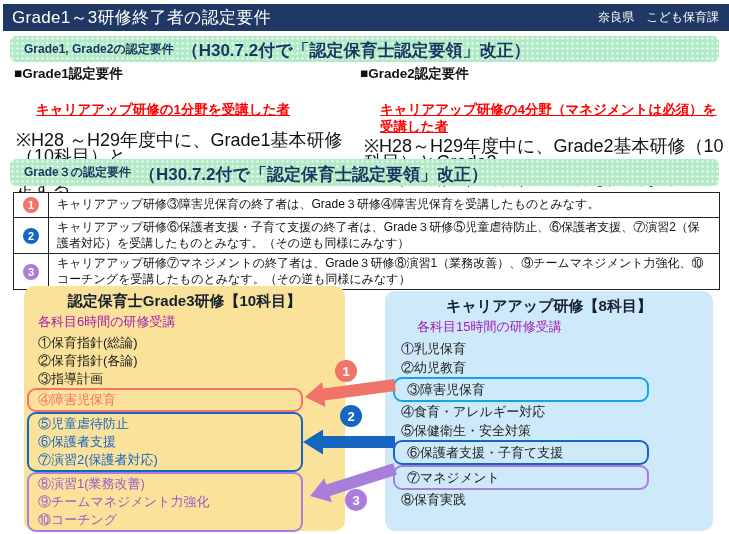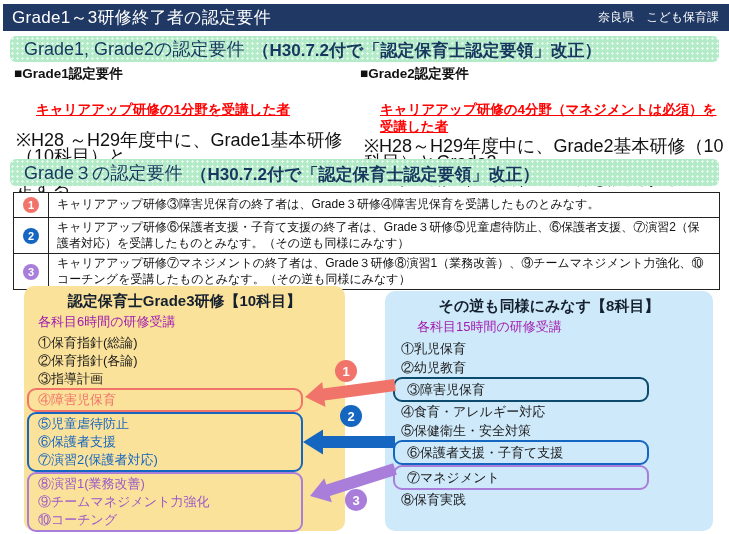--- a/index.html
+++ b/index.html
@@ -21,21 +21,21 @@
   
   .band {
     position:absolute; left:10px; width:709px; box-sizing:border-box;
     border-radius:6px; background-color:#B3EBC9;
     background-image:radial-gradient(rgba(255,255,255,.65) 1px, rgba(0,0,0,0) 1.3px);
     background-size:5px 5px;
     color:#17375E; display:flex; align-items:center; gap:8px; padding-left:14px;
   }
   .band1 { top:36px; height:26px; }
   .band2 { top:159px; height:27px; }
-  .band-title { font-weight:normal; font-size:18px; }
+  .band-title { font-weight:bold; font-size:12px; }
   .band-sub   { font-weight:bold; font-size:17px; padding-top:3px; }
 
   
   .gcol { position:absolute; top:65px; color:#111; }
   .gcol-1 { left:14px;  width:342px; }
   .gcol-2 { left:360px; width:364px; }
   .gcol-head { font-weight:bold; font-size:13.5px; }
   .gcol-req  { color:#FF0000; font-weight:bold; text-decoration:underline;
                font-size:13.5px; line-height:17px; margin-top:18px; }
   .gcol-1 .gcol-req { margin-left:22px; }
@@ -85,21 +85,21 @@
   .lgroup .item { padding-left:9px; }
   .g-red    { border:2px solid #F1746B; }
   .g-blue   { border:2px solid #1566C0; }
   .g-purple { border:2px solid #A97EDB; }
   .t-red    { color:#F1746B; }
   .t-blue   { color:#1566C0; }
   .t-purple { color:#9B59C8; }
 
   .rbox { margin-left:8px; width:256px; border-radius:9px; box-sizing:border-box; padding:1px 0; }
   .rbox .item { padding-left:12px; }
-  .rb-red    { border:2px solid #0c4a6e; }
+  .rb-red    { border:2px solid #0ea5e9; }
   .rb-blue   { border:2px solid #1566C0; }
   .rb-purple { border:2px solid #A97EDB; }
 
   
   .arrows-svg { position:absolute; left:290px; top:350px; width:115px; height:170px; }
   .num-circle {
     position:absolute; width:22px; height:22px; border-radius:50%;
     color:#fff; font-size:13px; font-weight:bold;
     display:flex; align-items:center; justify-content:center;
   }
@@ -177,21 +177,21 @@
     </div>
     <div class="lgroup g-purple">
       <div class="item t-purple">⑧演習1(業務改善)</div>
       <div class="item t-purple">⑨チームマネジメント力強化</div>
       <div class="item t-purple">⑩コーチング</div>
     </div>
   </div>
 </div>
 
 <div class="panel panel-right">
-  <div class="panel-title">その逆も同様にみなす【8科目】</div>
+  <div class="panel-title">キャリアアップ研修【8科目】</div>
   <div class="panel-sub">各科目15時間の研修受講</div>
   <div class="items">
     <div class="item">①乳児保育</div>
     <div class="item">②幼児教育</div>
     <div class="rbox rb-red">
       <div class="item">③障害児保育</div>
     </div>
     <div class="item">④食育・アレルギー対応</div>
     <div class="item">⑤保健衛生・安全対策</div>
     <div class="rbox rb-blue">

